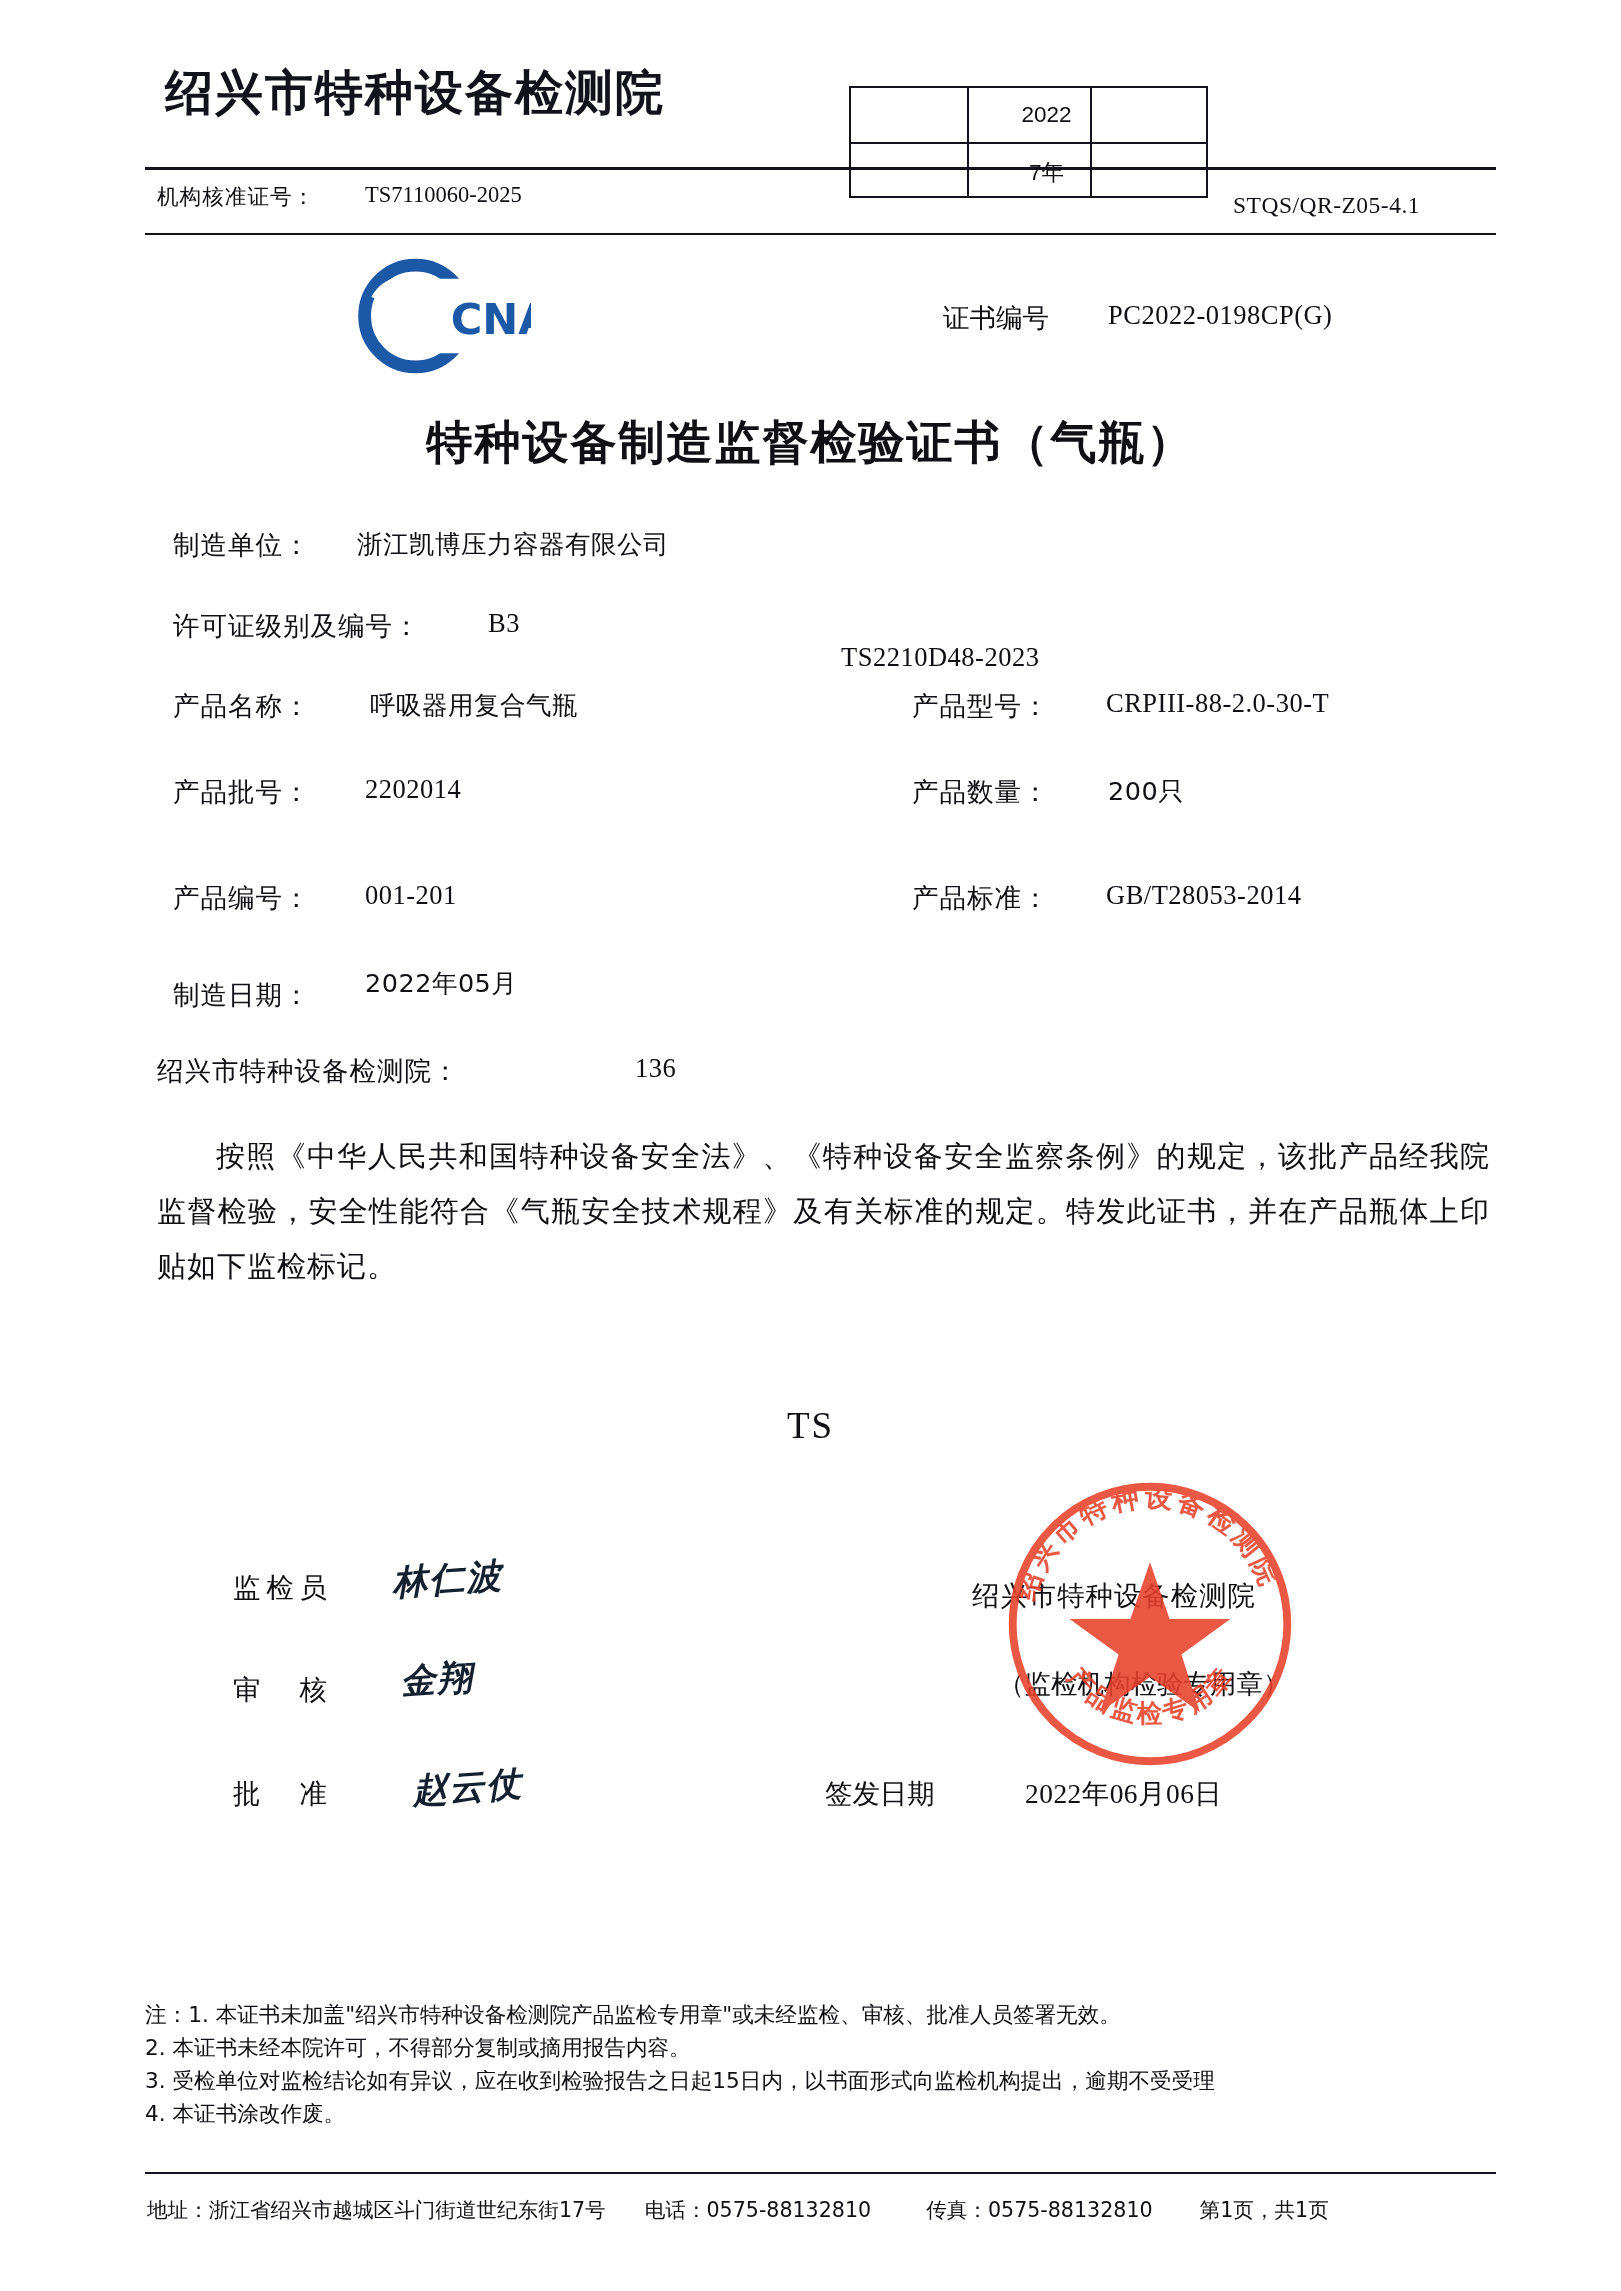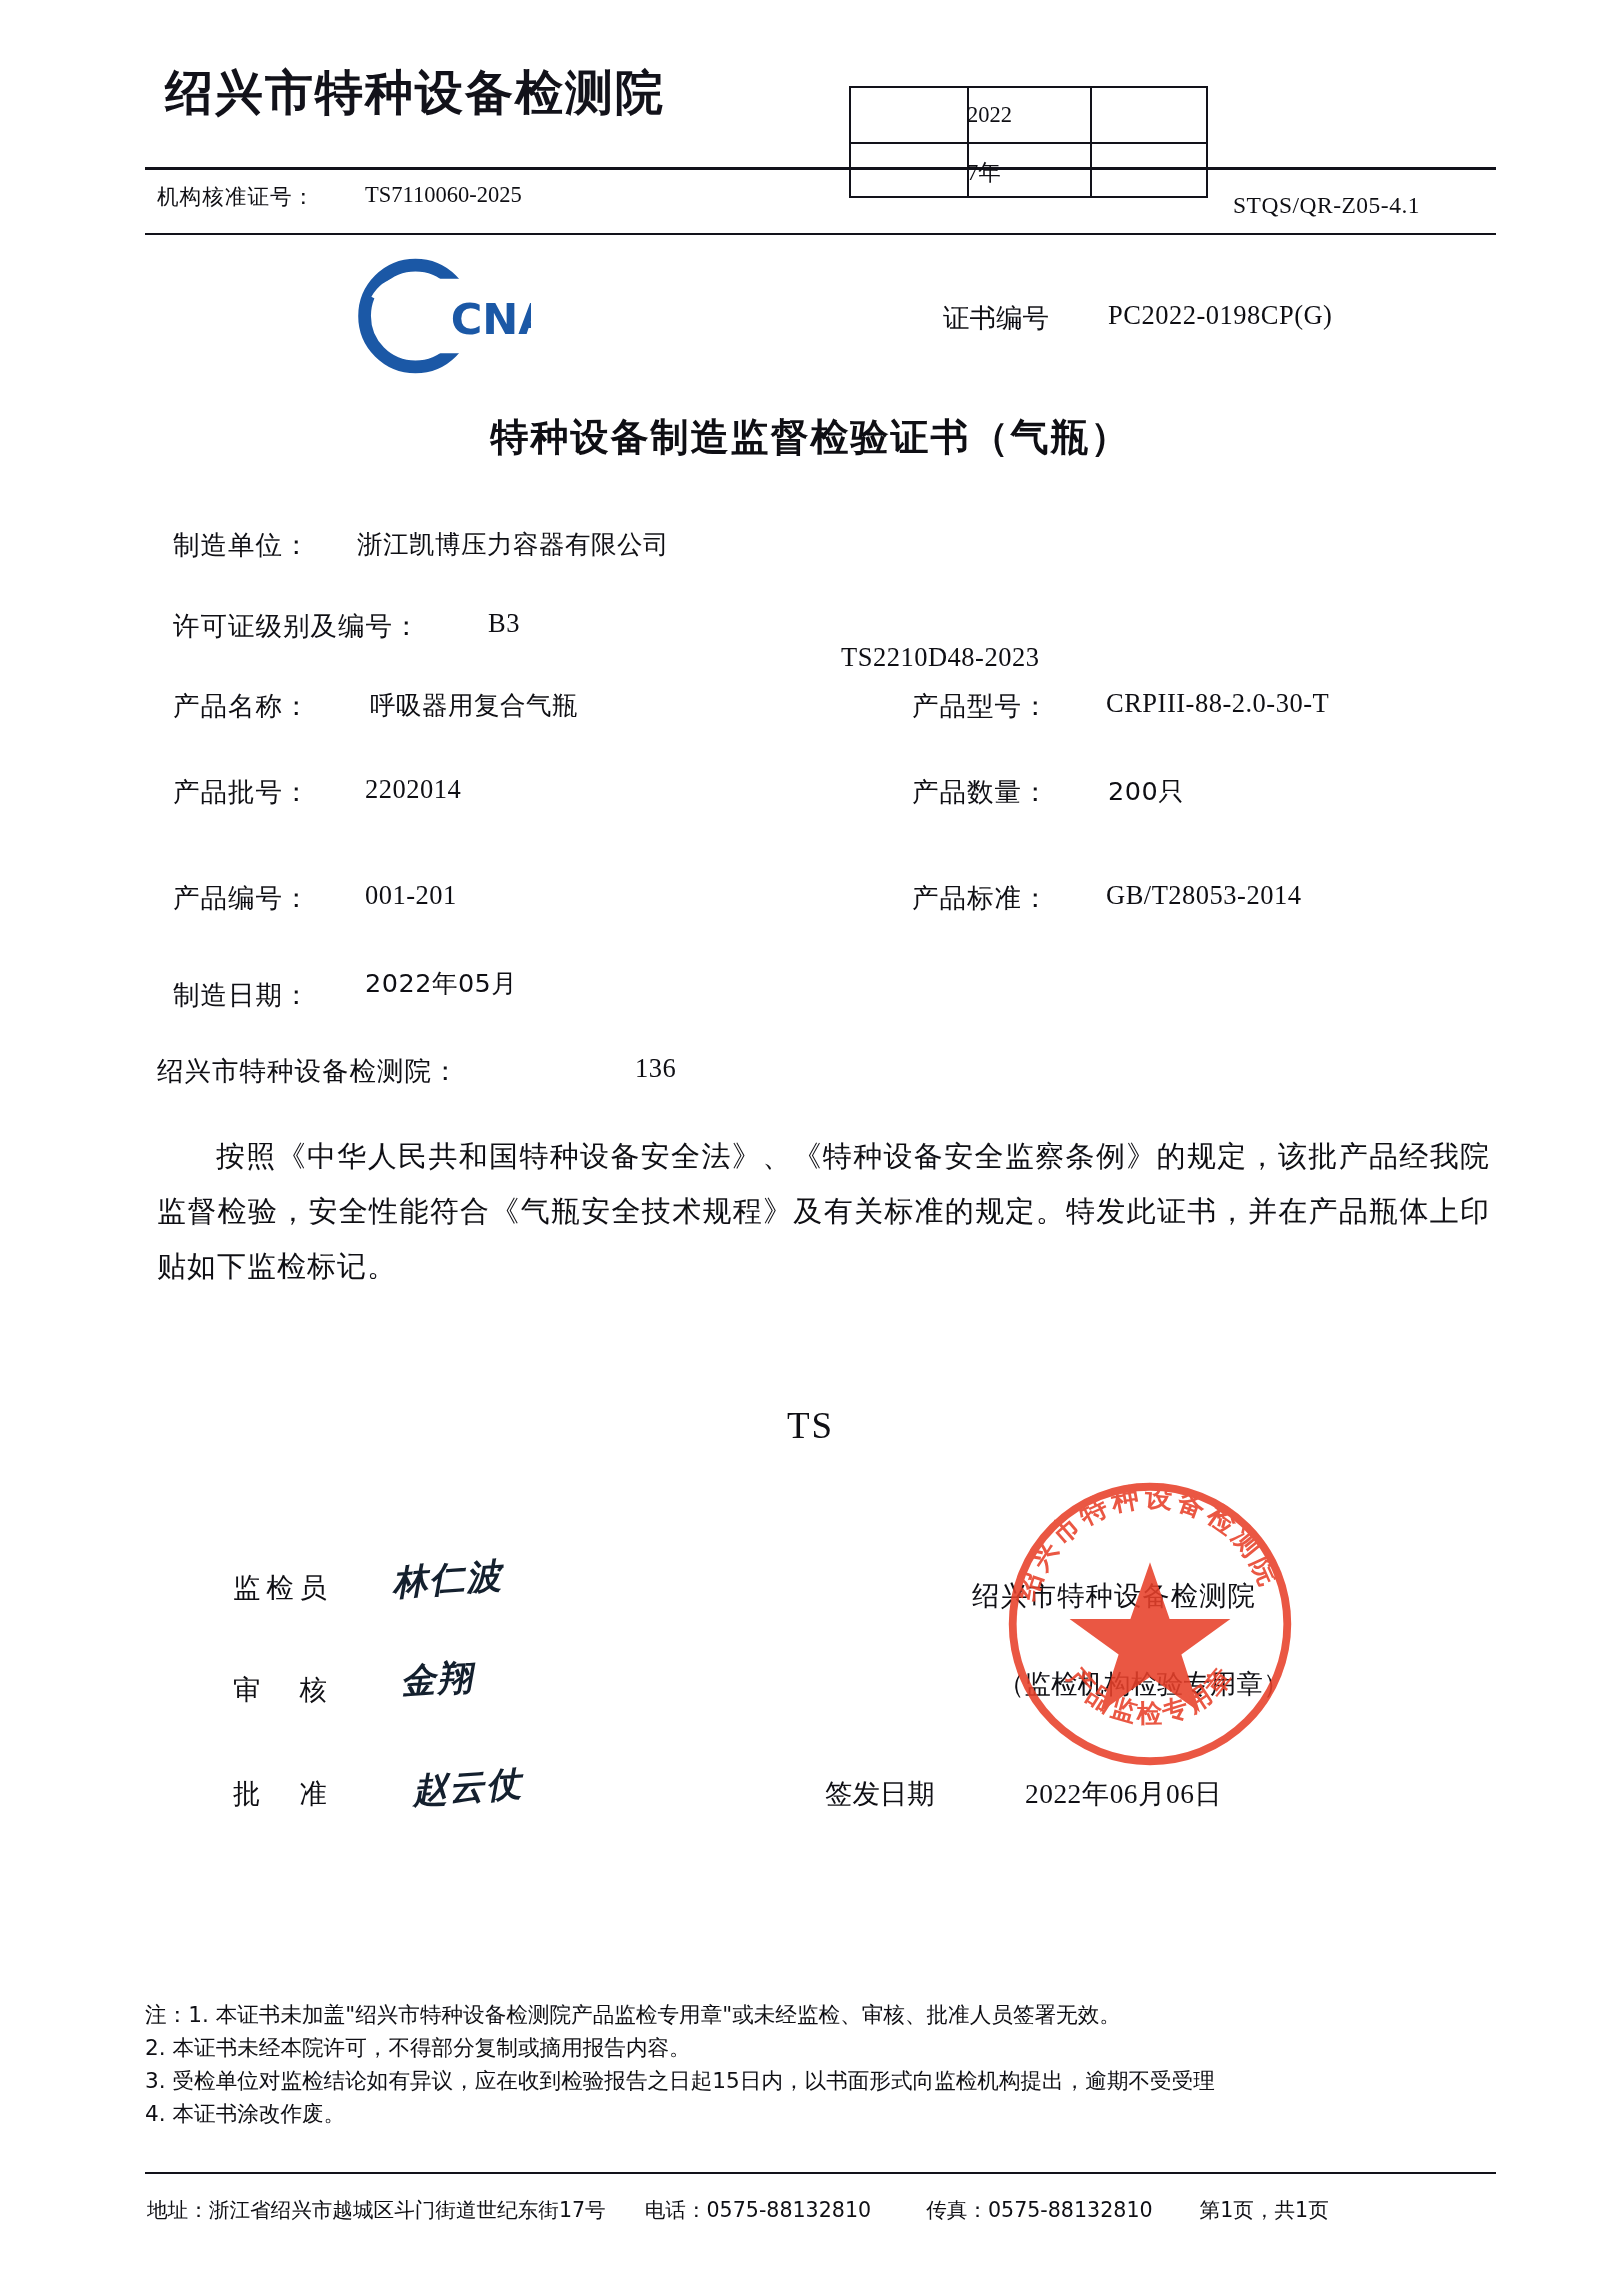--- a/index.html
+++ b/index.html
@@ -78,23 +78,24 @@
   }
   .hdr-table .hline {
     position: absolute;
     left: 0; right: 0;
     height: 2px;
     background: #12121a;
   }
   .hdr-cell {
     position: absolute;
     font-size: 22.5px;
-    font-family: Liberation Serif, serif;
-    text-align: left;
-    white-space: nowrap;
+    font-family: Liberation Sans, sans-serif;
+    text-align: center;
+    white-space: nowrap;
+    margin-left: 18px;
   }
   .doc-code {
     position: absolute;
     left: 1233px;
     top: 192px;
     font-size: 23.5px;
     font-family: "Liberation Serif", serif;
     letter-spacing: 0.5px;
     white-space: nowrap;
   }
@@ -147,21 +148,21 @@
   }
 
   .doc-title {
     position: absolute;
     left: 0;
     top: 412px;
     width: 1621px;
     text-align: center;
     font-family: "DejaVu Sans", sans-serif;
     font-weight: bold;
-    font-size: 38px;
+    font-size: 46px;
     letter-spacing: 2px;
   }
 
   
   .fld-label {
     position: absolute;
     font-family: "DejaVu Sans", sans-serif;
     font-size: 26.5px;
     letter-spacing: 1px;
     white-space: nowrap;

